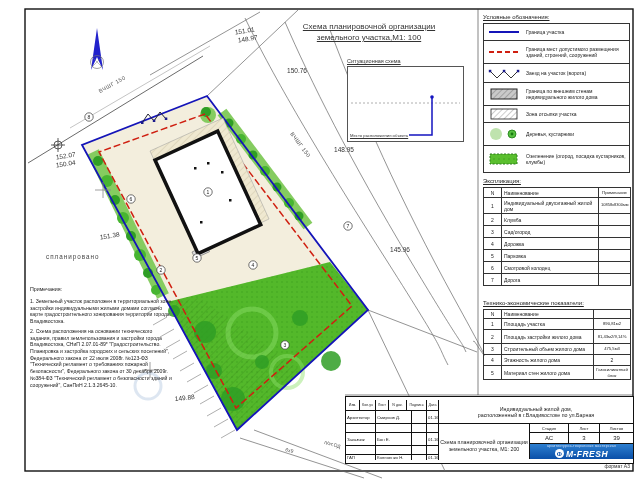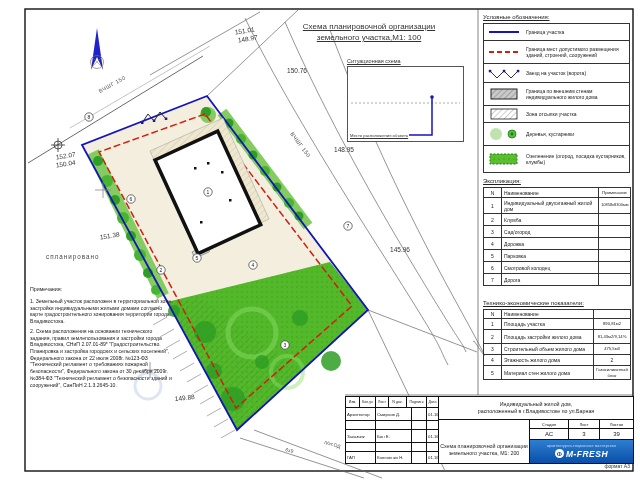--- a/index.html
+++ b/index.html
@@ -27,21 +27,21 @@
   table.dt td{border:0.5px solid #333;font-size:5px;line-height:1.2;padding:0 2px;color:#222;
               overflow:hidden;vertical-align:middle;}
   td.c{text-align:center;}
   .expl{left:483px;top:178px;} .expl table{margin-top:3px;}
   .tep{left:483px;top:300px;} .tep table{margin-top:3px;}
   
   .notes{left:30px;top:286px;width:142px;font-size:5.1px;line-height:1.32;color:#222;}
   .notes .nt{margin-bottom:5px;font-size:5.3px;}
   .notes .ni{margin-bottom:3px;}
   
-  .stamp{left:345px;top:396px;width:287px;height:66px;border:1.2px solid #111;display:flex;background:#fff;}
+  .stamp{left:345px;top:396px;width:287px;height:66px;border:1.2px solid #111;display:flex;background:#fff;align-items:center;}
   .bb{border-bottom:0.6px solid #111;} .br{border-right:0.6px solid #111;}
   .stamp-left{width:92px;flex:0 0 92px;border-right:1px solid #111;display:flex;flex-direction:column;}
   .sl-h{height:10px;display:flex;}
   .sl-h div{font-size:3.6px;display:flex;align-items:center;justify-content:center;overflow:hidden;white-space:nowrap;}
   .sl-r{display:flex;}
   .sl-r div{font-size:4.3px;display:flex;align-items:center;padding-left:1px;overflow:hidden;white-space:nowrap;}
   .stamp-right{flex:1;display:flex;flex-direction:column;}
   .obj-cell{height:22px;display:flex;flex-direction:column;justify-content:center;text-align:center;
             font-size:5.3px;line-height:1.3;}
   .sr-bottom{flex:1;display:flex;}

